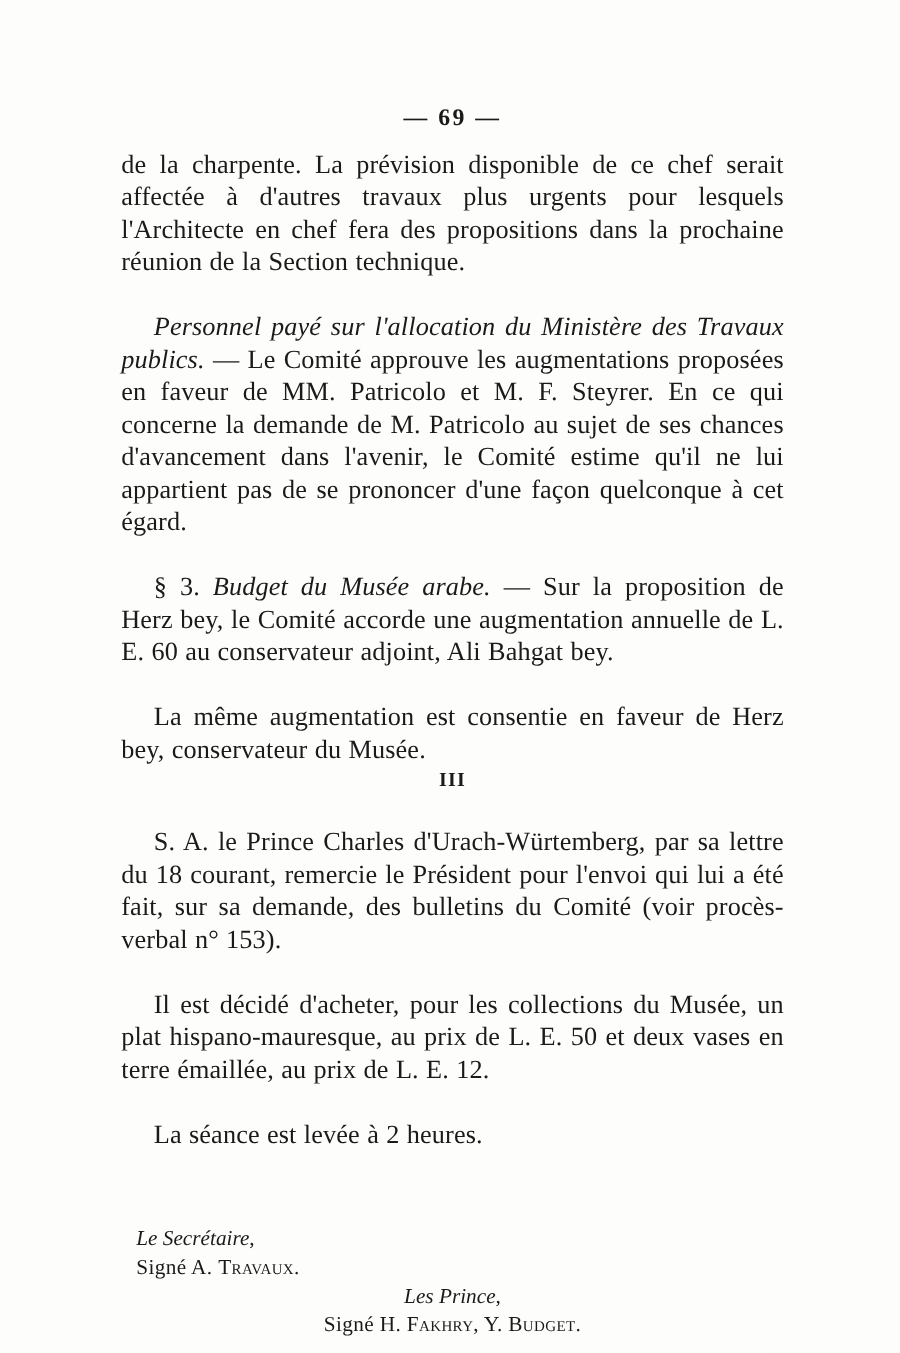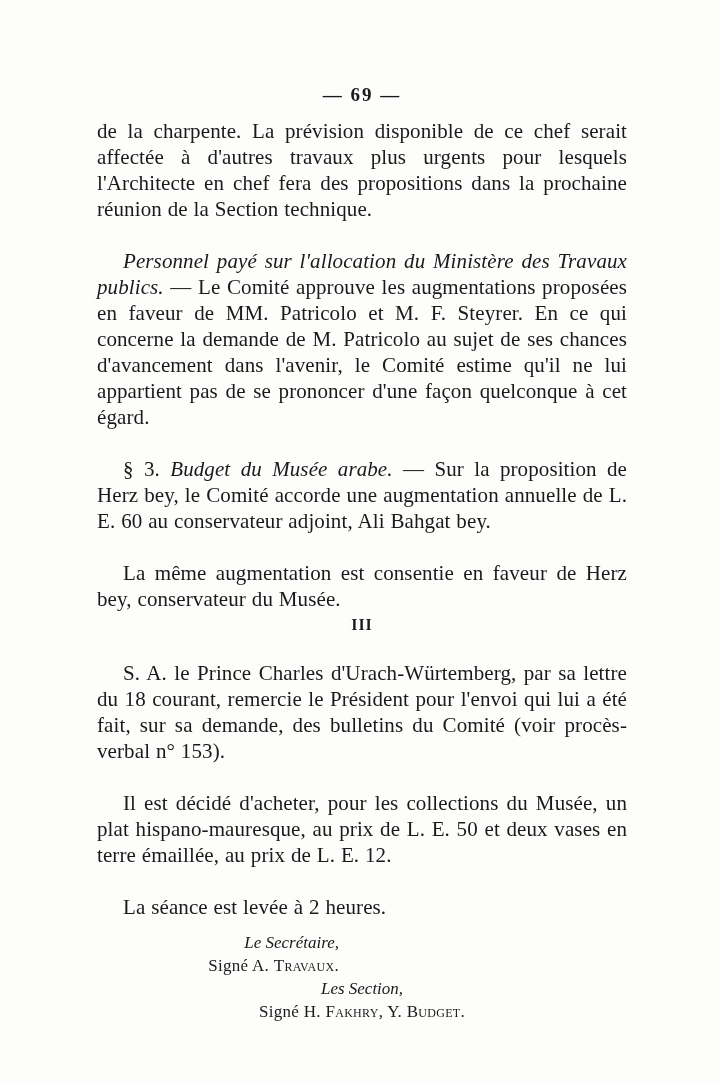--- a/index.html
+++ b/index.html
@@ -53,21 +53,21 @@
   .signatures {
     margin-top: 12px;
     font-size: 17px;
   }
   .sig-row {
     display: flex;
     justify-content: space-between;
     align-items: flex-start;
   }
   .sig { line-height: 21px; }
-  .sig-left  { width: 230px; text-align: right; margin-left: 12px; }
+  .sig-left  { width: 230px; text-align: left; margin-left: 12px; margin-top: 48px; }
   .sig-right { width: 210px; text-align: center; margin-right: -6px; }
   .sig-center { text-align: center; margin-top: 2px; }
   .sig-title {
     font-style: italic;
     margin-bottom: 2px;
   }
   .sig-line { letter-spacing: 0.3px; }
 </style>
 </head>
 <body>
@@ -96,19 +96,19 @@
     <div class="signatures">
       <div class="sig-row">
         <div class="sig sig-left">
           <div class="sig-title">Le Secrétaire,</div>
           <div class="sig-line"><span>Signé A. </span><span class="seg-sc">Travaux</span><span>.</span></div>
         </div>
         <div class="sig sig-right">
         </div>
       </div>
       <div class="sig sig-center">
-        <div class="sig-title">Les Section,</div>
+        <div class="sig-title">Les Prince,</div>
         <div class="sig-line"><span>Signé H. </span><span class="seg-sc">Fakhry</span><span>, Y. </span><span class="seg-sc">Budget</span><span>.</span></div>
       </div>
     </div>
 
   </div>
 </div>
 
 </body></html>

